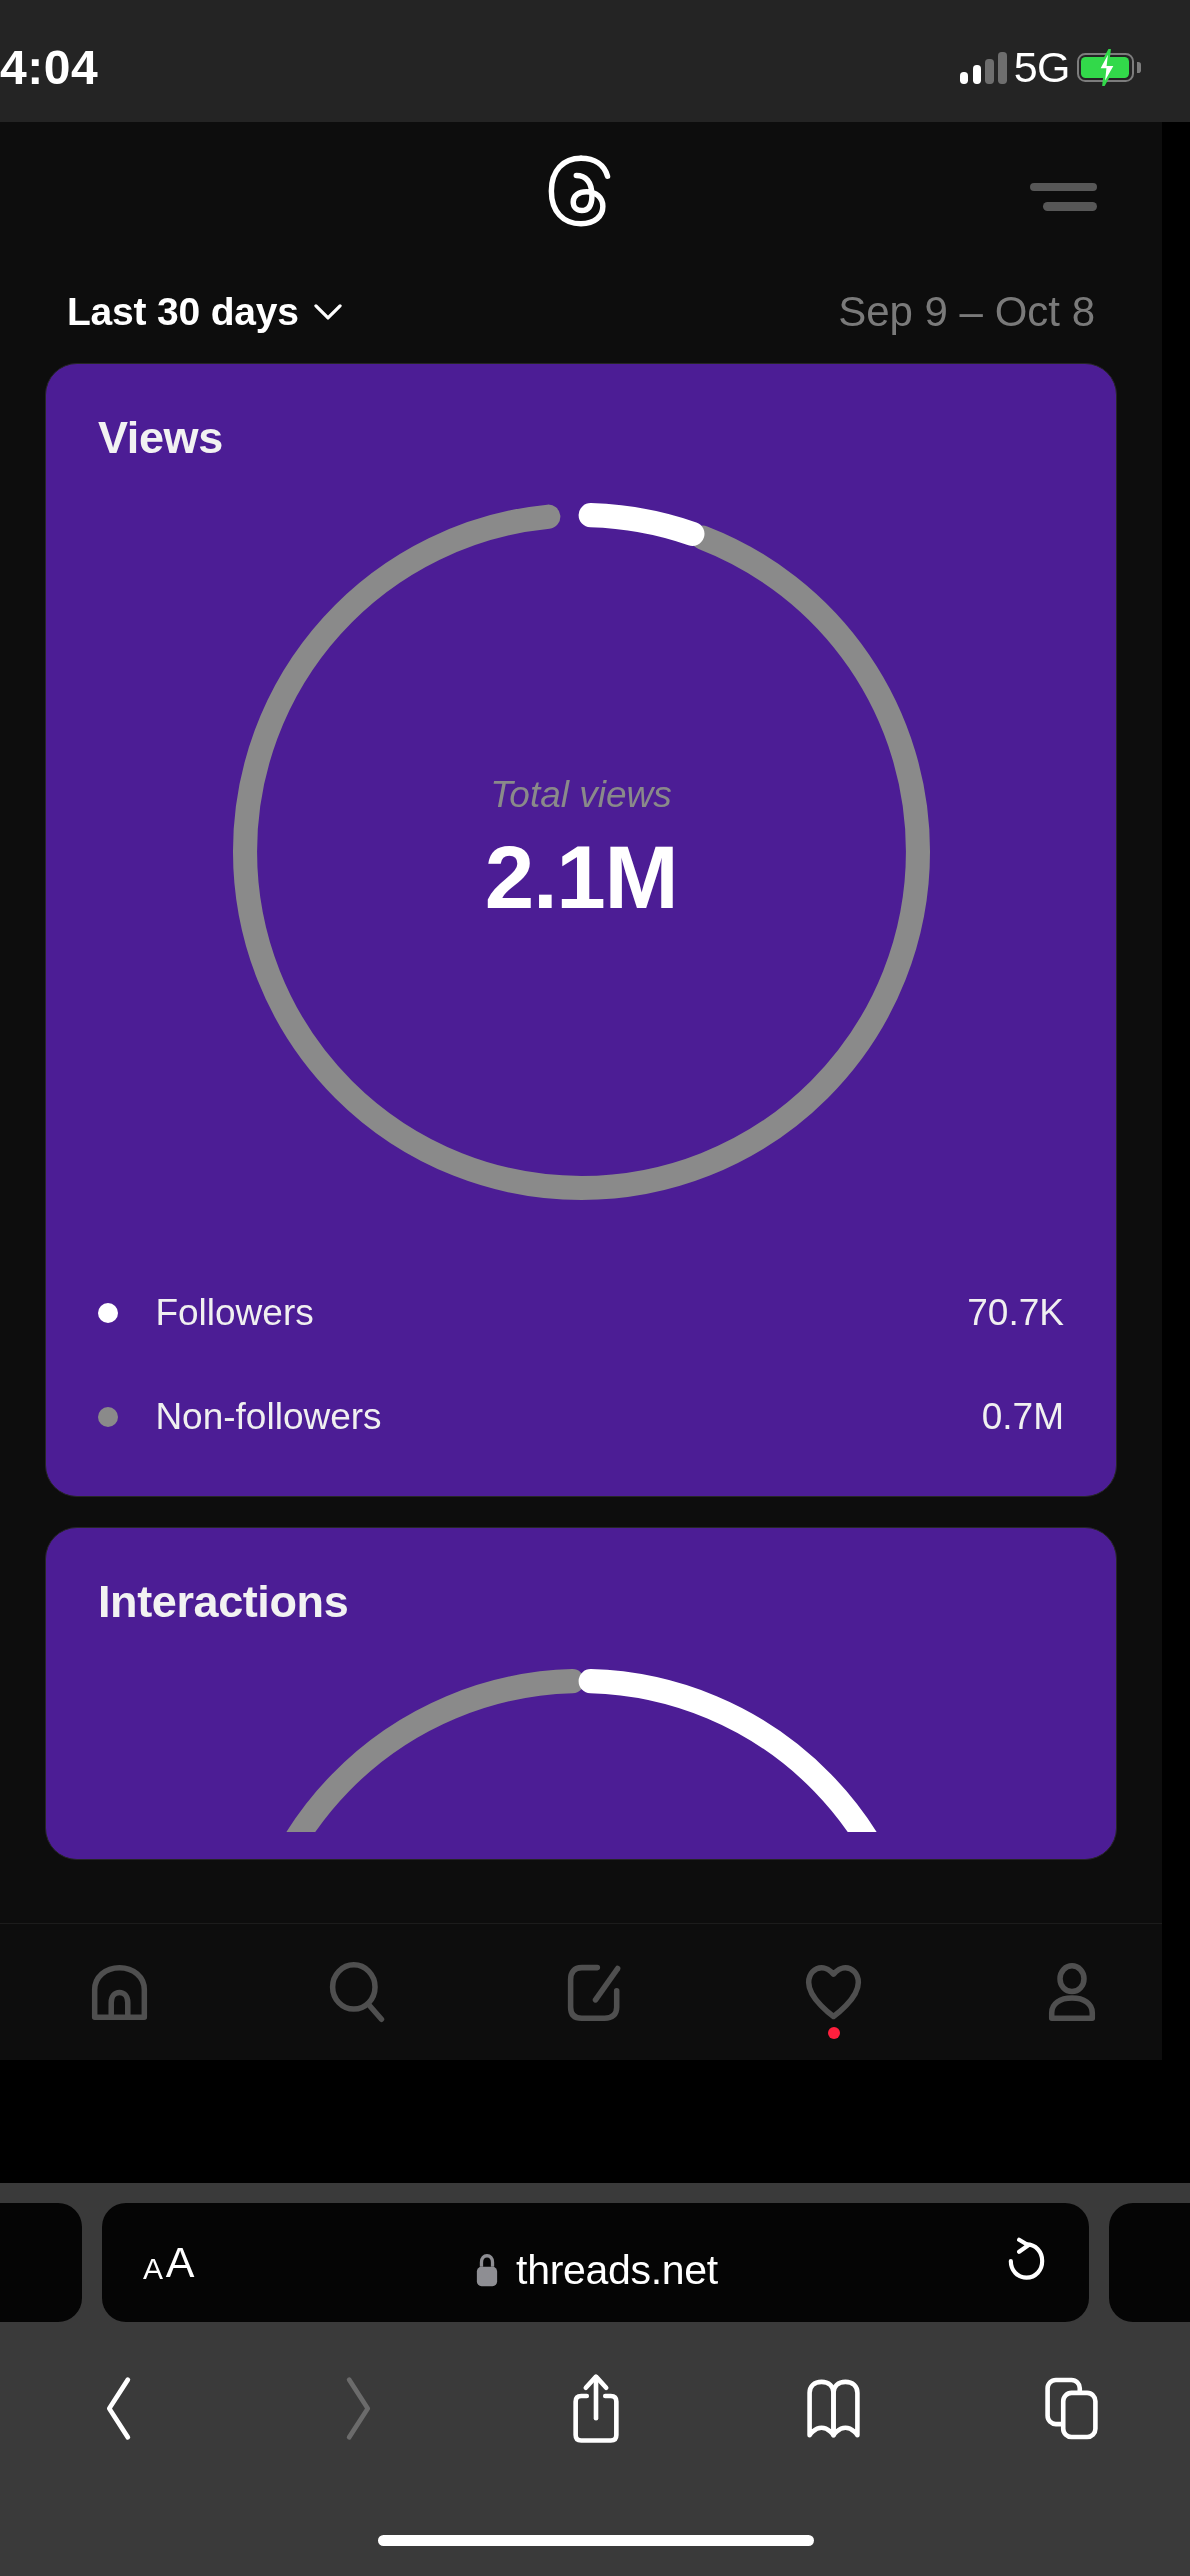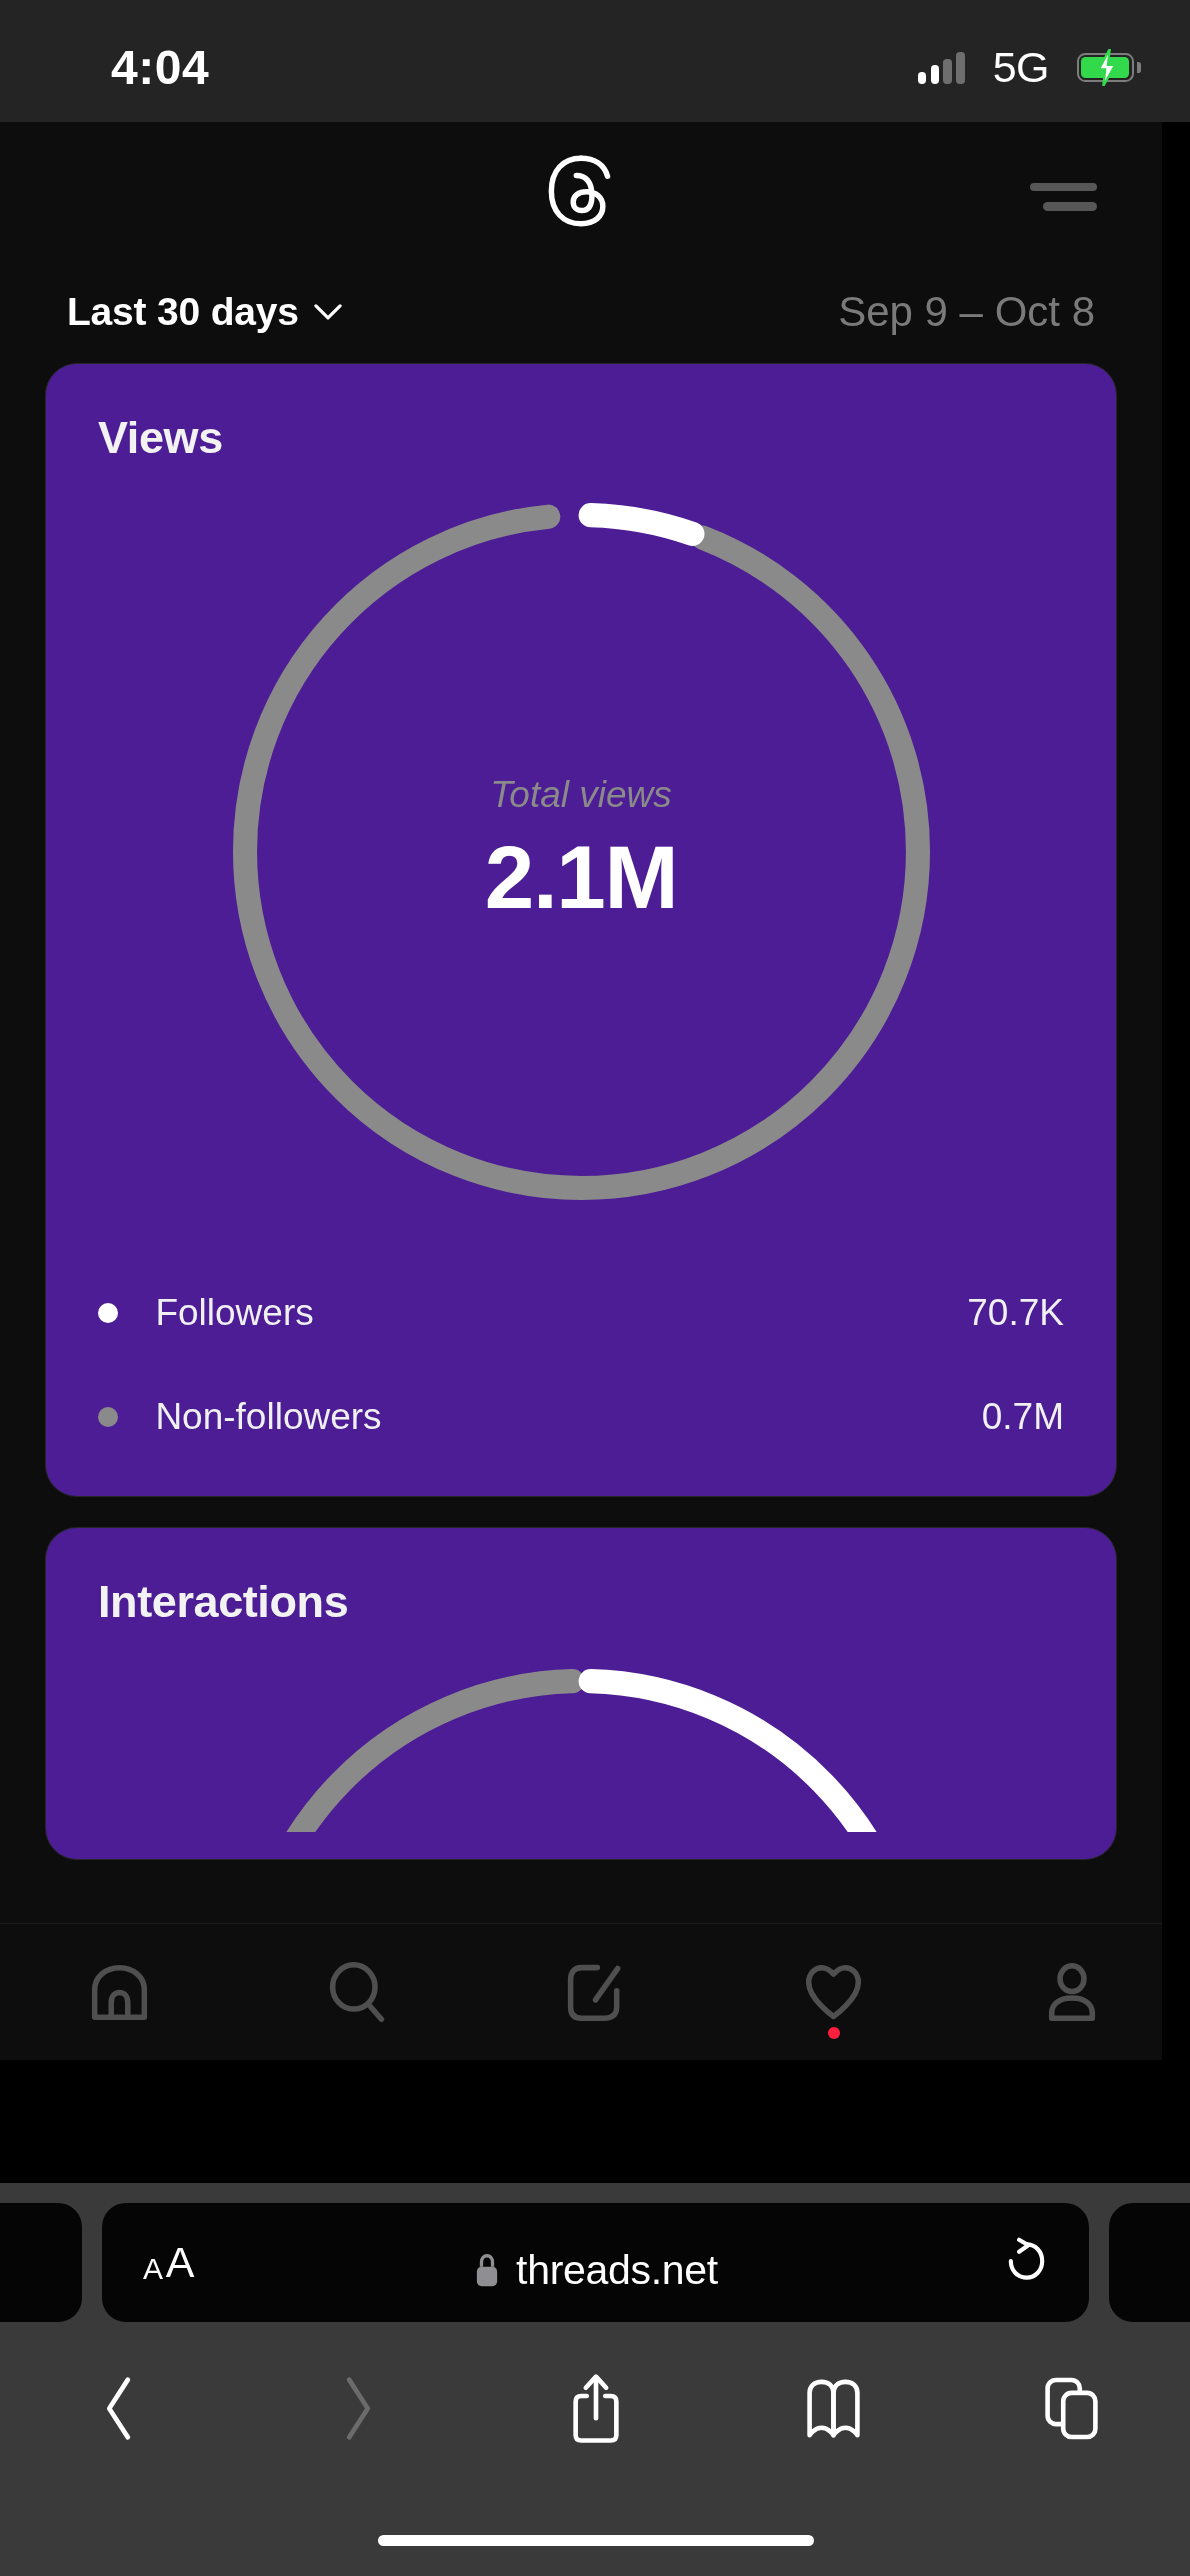--- a/index.html
+++ b/index.html
@@ -12,23 +12,23 @@
   }
 
   
   .status-bar{
     position:absolute; top:0; left:0; width:1191px; height:122px;
     background:#242424; display:flex; align-items:center;
     justify-content:space-between; padding:0 57px 0 0;
   }
   .status-time{
     color:#fff; font-size:48px; font-weight:600; letter-spacing:0.5px;
-    margin-left:111px; margin-top:13px;
-  }
-  .status-right{ display:flex; align-items:center; gap:28px; margin-top:13px; }
+    margin-top:13px;
+  }
+  .status-right{ display:flex; align-items:center; gap:7px; margin-top:13px; }
   .signal-bars{ display:flex; align-items:flex-end; gap:4.6px; height:32px; }
   .signal-bars i{ display:block; width:8.3px; border-radius:3.7px; background:#6e6e6e; }
   .signal-bars i.on{ background:#fff; }
   .signal-bars i:nth-child(1){ height:12px; }
   .signal-bars i:nth-child(2){ height:18.5px; }
   .signal-bars i:nth-child(3){ height:25px; }
   .signal-bars i:nth-child(4){ height:32px; }
   .net-label{ color:#fff; font-size:43px; font-weight:500; letter-spacing:-0.5px; }
   .battery{ position:relative; width:57px; height:29px; }
   .battery-shell{

